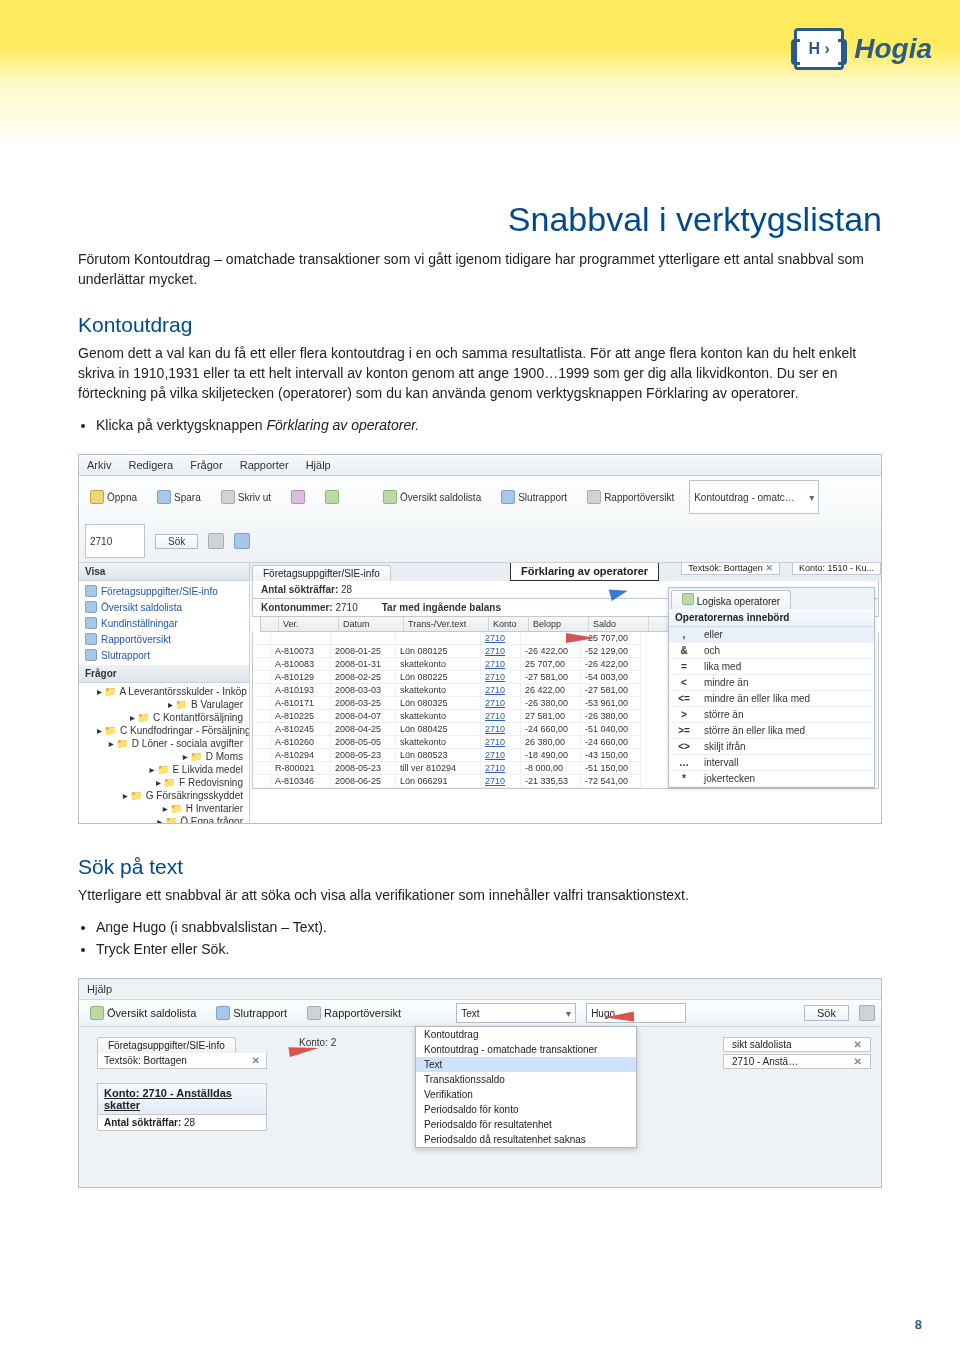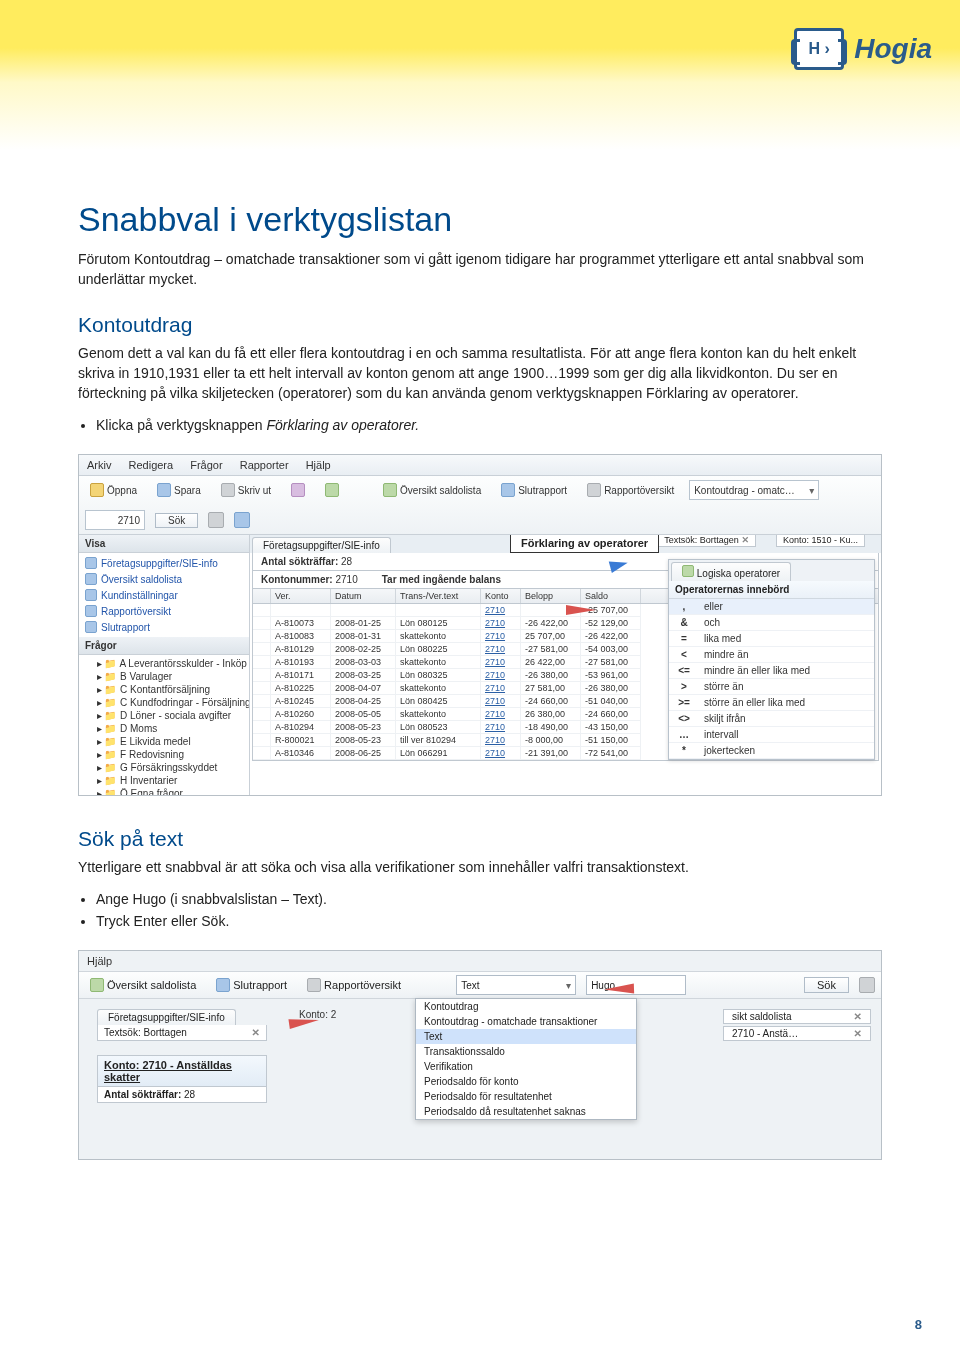--- a/index.html
+++ b/index.html
@@ -16,72 +16,72 @@
   html,body{margin:0;padding:0;background:#fff;}
   body{font-family:Arial,Helvetica,sans-serif;color:var(--body);width:960px;min-height:1356px;position:relative;}
   .banner{height:150px;background:linear-gradient(180deg,var(--yellow1) 0%,var(--yellow1) 32%,var(--yellow2) 55%,#fff 100%);}
   .logo{position:absolute;top:28px;right:28px;display:flex;align-items:center;gap:10px;color:var(--head-blue);font-weight:700;}
   .logo-mark{width:44px;height:36px;border:3px solid var(--head-blue);border-radius:4px;position:relative;background:#fff;}
   .logo-mark::before{content:"";position:absolute;left:-6px;top:8px;width:6px;height:20px;border:3px solid var(--head-blue);border-right:none;border-radius:4px 0 0 4px;}
   .logo-mark::after{content:"";position:absolute;right:-6px;top:8px;width:6px;height:20px;border:3px solid var(--head-blue);border-left:none;border-radius:0 4px 4px 0;}
   .logo-inner{position:absolute;inset:4px;display:flex;align-items:center;justify-content:center;font:700 16px Arial;color:var(--head-blue);}
   .logo-text{font:italic 700 28px/1 Arial;}
   .page{padding:50px 78px 60px;}
-  h1{margin:0 0 10px;font:400 34px/1.15 Arial;color:var(--blue-h);}
+  h1{margin:0 0 10px;font:400 34px/1.15 Arial;color:var(--blue-h);text-align:right;}
   h2{margin:22px 0 6px;font:400 21px/1.2 Arial;color:var(--blue-h);}
   p{margin:0 0 10px;font:400 14px/1.45 Arial;color:var(--body);}
   ul.b{margin:4px 0 18px;padding-left:18px;}
   ul.b li{font:400 14px/1.6 Arial;}
   em.i{font-style:italic;}
   .screenshot{border:1px solid var(--frame);background:#e8eef3;margin:8px 0 30px;}
   .ss-menu{background:linear-gradient(#f7f9fb,#e9eef3);border-bottom:1px solid #c9d0d7;font:400 11px Arial;padding:4px 8px;color:#333;}
   .ss-menu span{margin-right:14px;}
   .ss-tool{background:linear-gradient(#fdfefe,#eef2f5);border-bottom:1px solid #c9d0d7;font:400 10px Arial;padding:4px 6px;display:flex;align-items:center;gap:10px;color:#333;flex-wrap:wrap;}
   .tbtn{display:inline-flex;align-items:center;gap:3px;padding:1px 4px;border:1px solid transparent;}
-  .tbtn.box{border:1px solid #b8c4cf;background:#fff;min-width:120px;height:16px;padding:1px 4px;justify-content:flex-end;}
+  .tbtn.box{border:1px solid #b8c4cf;background:#fff;min-width:120px;height:16px;padding:8px 4px;}
   .tbtn.box.small{min-width:50px;}
   .tbtn.sok{border:1px solid #b0bcc8;background:linear-gradient(#fff,#eef2f6);padding:1px 12px;}
   .ico{width:12px;height:12px;display:inline-block;border-radius:2px;}
   .ico.y{background:#f3d476;border:1px solid #c9a23f;}
   .ico.b{background:#a8c6e8;border:1px solid #7aa3cf;}
   .ico.g{background:#bcd9a8;border:1px solid #8fb974;}
   .ico.p{background:#d8bde0;border:1px solid #b58fc0;}
   .ico.gr{background:#d0d3d6;border:1px solid #a8acb0;}
   .ss-body1{display:flex;height:260px;overflow:hidden;}
   .sidebar{width:170px;flex:0 0 170px;border-right:1px solid #c9d0d7;background:#fff;font:400 10px Arial;display:flex;flex-direction:column;}
   .side-head{background:linear-gradient(#eef2f6,#dde4ea);padding:3px 6px;font:700 10px Arial;color:#333;border-bottom:1px solid #c9d0d7;}
   .side-list{padding:2px 0;}
   .side-list div{padding:2px 6px;display:flex;align-items:center;gap:4px;color:#2255aa;}
   .tree{padding:2px 0;flex:1;overflow:hidden;}
-  .tree div{padding:1px 6px 1px 18px;color:#333;white-space:nowrap;}
+  .tree div{padding:1px 6px 1px 18px;color:#333;white-space:nowrap;text-align:right;}
   .main{flex:1;background:#fff;position:relative;}
   .tabrow{display:flex;gap:2px;padding:2px 2px 0;background:#e8eef3;}
   .tab{font:400 10px Arial;background:linear-gradient(#fdfdfd,#eef2f5);border:1px solid #c0c8d0;border-bottom:none;border-radius:3px 3px 0 0;padding:2px 10px;}
   .khead{background:linear-gradient(#f6fafe,#e6eef6);border:1px solid #c0c8d0;margin:0 2px;padding:3px 6px;font:700 11px Arial;color:#333;}
   .ksub{display:flex;gap:20px;font:400 10px Arial;padding:3px 8px;border:1px solid #c0c8d0;border-top:none;margin:0 2px;color:#333;}
   .ksub b{font-weight:bold;}
-  .grid-head{display:grid;grid-template-columns:18px 60px 65px 85px 40px 60px 60px;background:linear-gradient(#f5f7f9,#e9edf1);border:1px solid #c0c8d0;border-top:none;margin:0 2px;font:400 9px Arial;}
+  .grid-head{display:grid;grid-template-columns:18px 60px 65px 85px 40px 60px 60px;background:linear-gradient(#f5f7f9,#e9edf1);border:1px solid #c0c8d0;border-top:none;margin:0 10px;font:400 9px Arial;}
   .grid-head div{padding:2px 4px;border-right:1px solid #d0d6dc;color:#333;}
   .grid-body{margin:0 2px;font:400 9px Arial;border:1px solid #c0c8d0;border-top:none;}
   .grid-body .row{display:grid;grid-template-columns:18px 60px 65px 85px 40px 60px 60px;}
   .grid-body .row div{padding:1px 4px;border-right:1px solid #eef1f4;border-bottom:1px solid #eef1f4;white-space:nowrap;overflow:hidden;color:#333;}
   .grid-body .row div.lnk{color:#2a5fa5;text-decoration:underline;}
   .grid-body .row div.num{}
   .callout{position:absolute;top:-2px;left:260px;background:#fff;border:1px solid #333;padding:3px 10px;font:700 11px Arial;z-index:5;}
   .arrow{position:absolute;width:0;height:0;z-index:4;}
   .arrow.blue{left:360px;top:24px;border-left:18px solid #3a7bd5;border-top:6px solid transparent;border-bottom:6px solid transparent;transform:rotate(-15deg);}
   .arrow.red{left:316px;top:70px;border-left:30px solid #d9534f;border-top:5px solid transparent;border-bottom:5px solid transparent;transform:rotate(0deg);}
   .operators{position:absolute;right:6px;top:24px;width:205px;background:#fff;border:1px solid #b8c2cc;font:400 10px Arial;box-shadow:0 1px 4px rgba(0,0,0,.15);}
   .op-tab{display:flex;gap:2px;padding:2px 2px 0;background:#eef2f6;}
   .op-head{background:linear-gradient(#f6fafe,#eaf1f8);padding:3px 6px;font:700 10px Arial;border-bottom:1px solid #d0d8e0;}
   .op-grid{display:grid;grid-template-columns:30px 1fr;}
   .op-grid div{padding:2px 5px;border-bottom:1px solid #eef1f5;color:#333;}
   .op-grid .sym{text-align:center;font-weight:bold;}
   .op-grid .sel{background:#e8f0fb;}
-  .strip{position:absolute;right:16px;top:-2px;display:flex;gap:20px;font:400 9px Arial;align-items:center;justify-content:flex-end;}
+  .strip{position:absolute;right:0;top:-2px;display:flex;gap:12px;font:400 9px Arial;align-items:center;justify-content:flex-end;}
   .strip .pill{background:#fff;border:1px solid #c0c8d0;padding:1px 6px;}
   
   .ss2{border:1px solid var(--frame);background:#eef2f5;margin:8px 0 24px;font:400 11px Arial;}
   .ss2 .menu{padding:4px 8px;color:#333;}
   .ss2 .tool{display:flex;align-items:center;gap:10px;padding:3px 6px;background:linear-gradient(#fdfefe,#eef2f5);border-top:1px solid #d0d6dc;border-bottom:1px solid #d0d6dc;}
   .ss2 .drop{border:1px solid #b0bcc8;background:#fff;height:16px;min-width:110px;padding:1px 4px;font:400 10px Arial;display:flex;align-items:center;justify-content:space-between;}
   .ss2 .pop{position:absolute;border:1px solid #aeb8c2;background:#fff;box-shadow:0 2px 6px rgba(0,0,0,.2);font:400 10px Arial;}
   .ss2 .pop div{padding:2px 8px;white-space:nowrap;}
   .ss2 .pop .hl{background:#cfe2fb;}
   .ss2 .body{position:relative;height:160px;}
@@ -316,21 +316,21 @@
               <div class="lnk">2710</div>
               <div class="num">-8 000,00</div>
               <div class="num">-51 150,00</div>
             </div>
             <div class="row">
               <div></div>
               <div>A-810346</div>
               <div>2008-06-25</div>
               <div>Lön 066291</div>
               <div class="lnk">2710</div>
-              <div class="num">-21 391,00</div>
+              <div class="num">-21 335,53</div>
               <div class="num">-72 541,00</div>
             </div>
           </div>
 
         <div class="arrow red"></div>
         <div class="operators">
           <div class="op-tab">
               <div class="tab"><span class="ico g" style="width:10px;height:10px;"></span> <span>Logiska operatorer</span></div>
             </div>
           <div class="op-head">Operatorernas innebörd</div>

